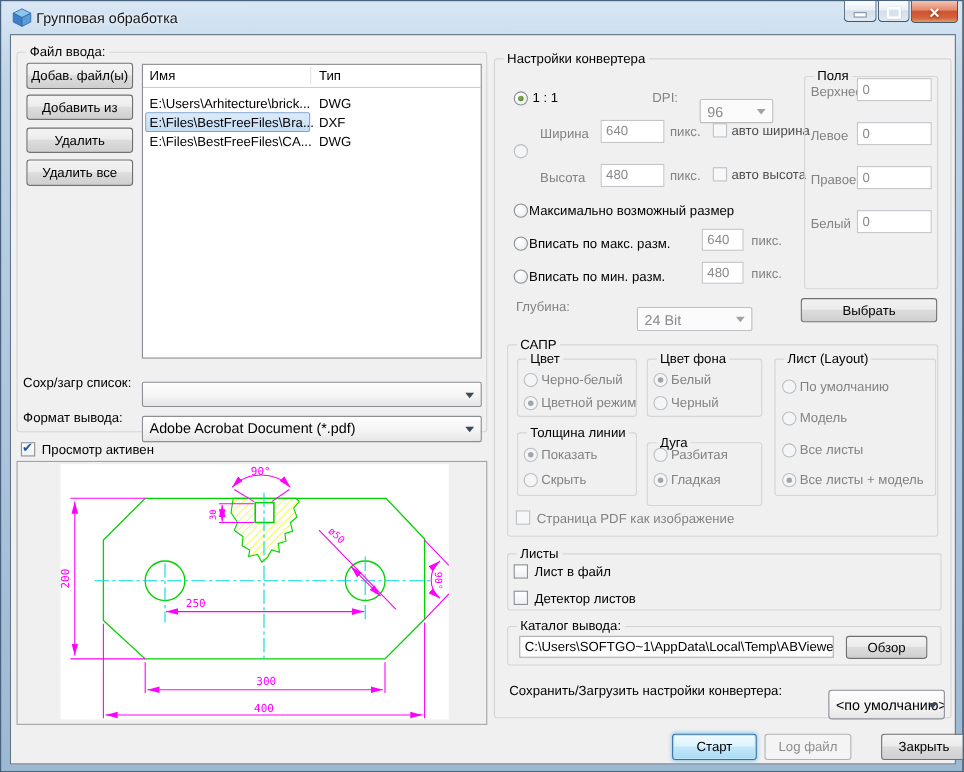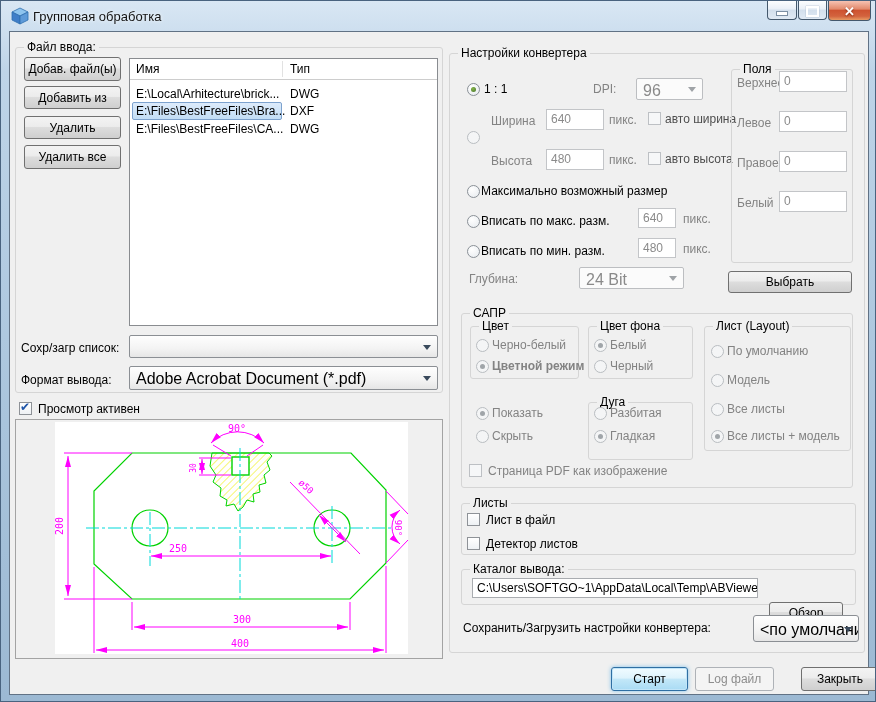--- a/index.html
+++ b/index.html
@@ -28,21 +28,21 @@
        background:linear-gradient(180deg,#f3f3f3,#ececec 45%,#dddddd 50%,#cfcfcf);
        display:flex;align-items:center;justify-content:center;font-size:12px;}
   .btn.default{border-color:#2f6fa3;box-shadow:0 0 4px #7fc0e8,inset 0 0 0 1px #c2e5f8;
        background:linear-gradient(180deg,#f0fbff,#def3fc 45%,#c2e7f8 52%,#a9dbf4);}
   .btn.dis{color:#8d8d8d;background:#f4f4f4;border-color:#aeb2b7;}
   .fld{position:absolute;border:1px solid #a9acb0;background:#fff;box-sizing:border-box;
        padding:2px 4px;overflow:hidden;white-space:nowrap;font-size:12px;}
   .fld.dis{border-color:#c3c5c8;color:#8a8a8a;}
   .combo{position:absolute;border:1px solid #8b8f94;border-radius:2px;box-sizing:border-box;
        background:linear-gradient(180deg,#fefefe,#f3f3f3 60%,#e6e6e6);padding:3px 18px 0 6px;
-       overflow:hidden;white-space:nowrap;font-size:16px;}
+       overflow:hidden;white-space:nowrap;font-size:13px;margin-top:12px;}
   .combo.dis{border-color:#bcbec1;color:#8a8a8a;background:#fbfbfb;}
   .arr{position:absolute;right:6px;top:50%;margin-top:-2px;width:0;height:0;
        border:4px solid transparent;border-top:5px solid #3a4a5c;}
   .combo.dis .arr{border-top-color:#9fa3a7;}
   .radio{position:absolute;width:11px;height:11px;border:1px solid #8a9097;border-radius:50%;
        background:radial-gradient(circle at 35% 30%,#fff,#e6eaee);box-sizing:content-box;}
   .radio.sel::after{content:"";position:absolute;left:3px;top:3px;width:5px;height:5px;border-radius:50%;
        background:radial-gradient(circle at 40% 35%,#86b54a,#45722a);}
   .radio.dis{border-color:#b9bdc1;background:#f4f5f6;}
   .radio.dis.sel::after{background:#a0a5a9;}
@@ -96,21 +96,21 @@
   <div class="btn" style="left:23px;top:144px;width:97px;height:24px;">Удалить все</div>
 
   <div class="list">
     <div class="lhead">
       <span class="c1">Имя</span>
       <span class="c2">Тип</span>
       <span class="vsep"></span>
     </div>
     <div class="selrect"></div>
     <div class="lrow" style="top:27px;">
-      <span class="c1">E:\Local\Arhitecture\brick...</span>
+      <span class="c1">E:\Users\Arhitecture\brick...</span>
       <span class="c2">DWG</span>
     </div>
     <div class="lrow" style="top:44px;">
       <span class="c1">E:\Files\BestFreeFiles\Bra...</span>
       <span class="c2">DXF</span>
     </div>
     <div class="lrow" style="top:62px;">
       <span class="c1">E:\Files\BestFreeFiles\CA...</span>
       <span class="c2">DWG</span>
     </div>
@@ -249,21 +249,21 @@
 
   <div class="gb" style="left:460px;top:312px;width:392px;height:175px;">
     <span class="cap">САПР</span>
   </div>
   <div class="gb" style="left:469px;top:325px;width:109px;height:53px;">
     <span class="cap">Цвет</span>
   </div>
   <span class="radio dis" style="left:475px;top:338px;"></span>
   <div class="t g" style="left:491px;top:337px;">Черно-белый</div>
   <span class="radio dis sel" style="left:475px;top:359px;"></span>
-  <div class="t g" style="left:491px;top:358px;font-weight:bold;">Цветной режим</div>
+  <div class="t g" style="left:491px;top:358px;">Цветной режим</div>
 
   <div class="gb" style="left:587px;top:325px;width:105px;height:53px;">
     <span class="cap">Цвет фона</span>
   </div>
   <span class="radio dis sel" style="left:593px;top:338px;"></span>
   <div class="t g" style="left:609px;top:337px;">Белый</div>
   <span class="radio dis" style="left:593px;top:359px;"></span>
   <div class="t g" style="left:609px;top:358px;">Черный</div>
 
   <div class="gb" style="left:703px;top:325px;width:147px;height:125px;">
@@ -271,20 +271,23 @@
   </div>
   <span class="radio dis" style="left:710px;top:344px;"></span>
   <div class="t g" style="left:726px;top:343px;">По умолчанию</div>
   <span class="radio dis" style="left:710px;top:373px;"></span>
   <div class="t g" style="left:726px;top:372px;">Модель</div>
   <span class="radio dis" style="left:710px;top:402px;"></span>
   <div class="t g" style="left:726px;top:401px;">Все листы</div>
   <span class="radio dis sel" style="left:710px;top:429px;"></span>
   <div class="t g" style="left:726px;top:428px;">Все листы + модель</div>
 
+  <div class="gb" style="left:469px;top:392px;width:109px;height:58px;">
+    <span class="cap">Толщина линии</span>
+  </div>
   <span class="radio dis sel" style="left:475px;top:406px;"></span>
   <div class="t g" style="left:491px;top:405px;">Показать</div>
   <span class="radio dis" style="left:475px;top:429px;"></span>
   <div class="t g" style="left:491px;top:428px;">Скрыть</div>
 
   <div class="gb" style="left:587px;top:401px;width:105px;height:58px;">
     <span class="cap">Дуга</span>
   </div>
   <span class="radio dis" style="left:593px;top:406px;"></span>
   <div class="t g" style="left:609px;top:405px;">Разбитая</div>
@@ -299,21 +302,21 @@
   </div>
   <span class="chk" style="left:466px;top:512px;"></span>
   <div class="t" style="left:485px;top:512px;">Лист в файл</div>
   <span class="chk" style="left:466px;top:536px;"></span>
   <div class="t" style="left:485px;top:536px;">Детектор листов</div>
 
   <div class="gb" style="left:460px;top:568px;width:395px;height:36px;">
     <span class="cap">Каталог вывода:</span>
   </div>
   <div class="fld" style="left:471px;top:577px;width:286px;height:20px;">C:\Users\SOFTGO~1\AppData\Local\Temp\ABViewer</div>
-  <div class="btn" style="left:768px;top:577px;width:74px;height:21px;margin-top:24px;">Обзор</div>
+  <div class="btn" style="left:768px;top:577px;width:74px;height:21px;">Обзор</div>
 
   <div class="t" style="left:462px;top:620px;">Сохранить/Загрузить настройки конвертера:</div>
   <div class="combo" style="left:752px;top:614px;width:106px;height:27px;border-radius:3px;padding-top:5px;">
     <span>&lt;по умолчанию&gt;</span>
     <span class="arr"></span>
   </div>
 
   <div class="btn default" style="left:610px;top:666px;width:77px;height:24px;">Старт</div>
   <div class="btn dis" style="left:694px;top:666px;width:79px;height:24px;">Log файл</div>
   <div class="btn" style="left:800px;top:666px;width:78px;height:24px;">Закрыть</div>

